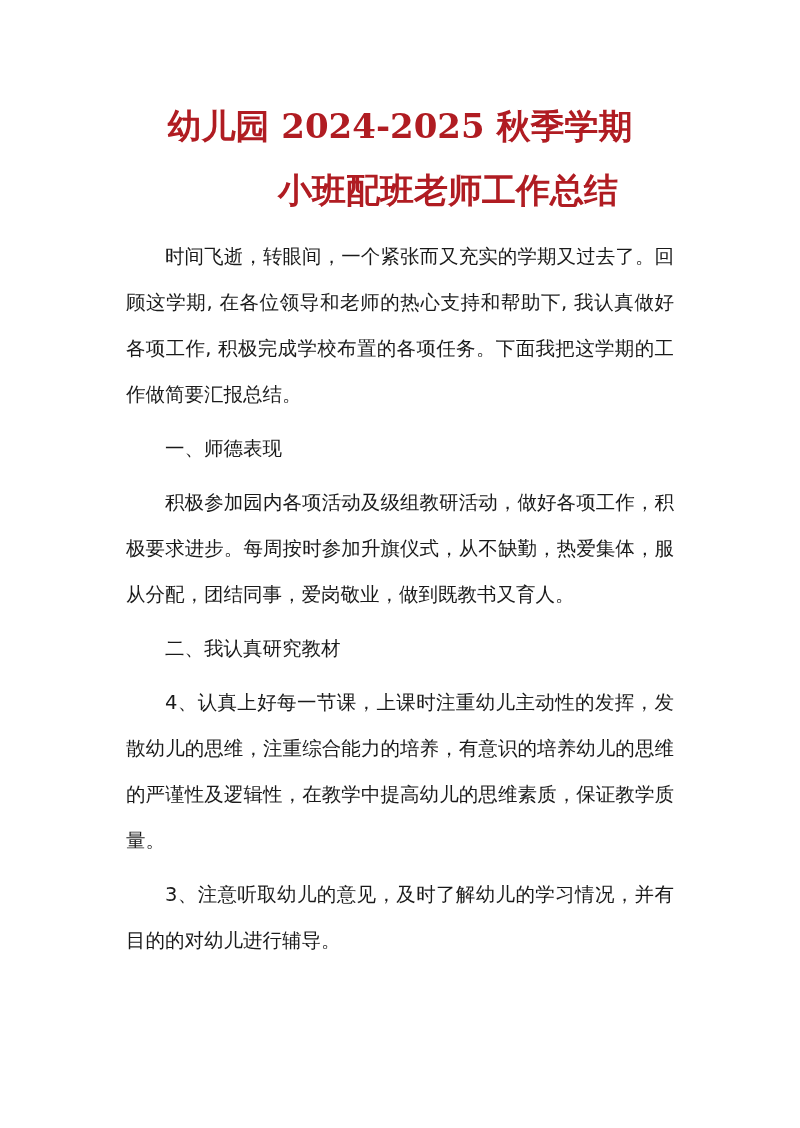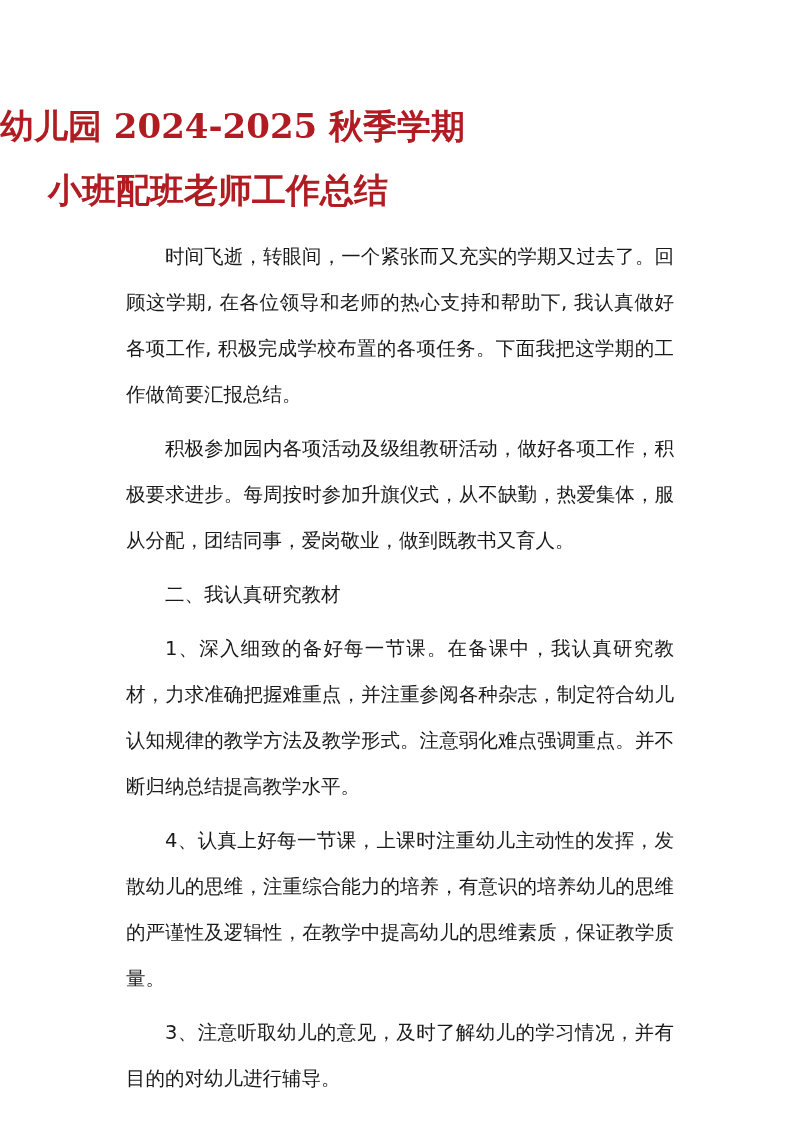--- a/index.html
+++ b/index.html
@@ -1,32 +1,32 @@
 <!DOCTYPE html>
 <html><head>
 <meta charset="utf-8">
 <style>
   html, body { margin: 0; padding: 0; background: #ffffff; }
   body { width: 800px; height: 1128px; position: relative; overflow: hidden;
          font-family: "DejaVu Sans", "Liberation Sans", sans-serif; color: #1a1a1a; }
-  .title { position: absolute; left: 0; width: 800px; text-align: left;
+  .title { position: absolute; left: 0; width: 800px; text-align: center;
            color: #b01c22; font-weight: bold; font-size: 34px; line-height: 40px;
            font-family: "DejaVu Serif", "Liberation Serif", serif; letter-spacing: 0px; }
   .t1 { top: 106px; }
   .t2 { top: 170px; margin-left: 48px; }
   .body { position: absolute; left: 118px; top: 226px; width: 564px; }
   .p { font-size: 19.5px; line-height: 46px; margin: 8px; text-align: justify; }
   .indent { text-indent: 39px; }
 </style>
 </head>
 <body>
 
 <div class="title t1">幼儿园 2024-2025 秋季学期</div>
 <div class="title t2">小班配班老师工作总结</div>
 
 <div class="body">
   <p class="p indent">时间飞逝，转眼间，一个紧张而又充实的学期又过去了。回顾这学期, 在各位领导和老师的热心支持和帮助下, 我认真做好各项工作, 积极完成学校布置的各项任务。下面我把这学期的工作做简要汇报总结。</p>
+  <p class="p indent">一、师德表现</p>
   <p class="p indent">积极参加园内各项活动及级组教研活动，做好各项工作，积极要求进步。每周按时参加升旗仪式，从不缺勤，热爱集体，服从分配，团结同事，爱岗敬业，做到既教书又育人。</p>
   <p class="p indent">二、我认真研究教材</p>
-  <p class="p indent">1、深入细致的备好每一节课。在备课中，我认真研究教材，力求准确把握难重点，并注重参阅各种杂志，制定符合幼儿认知规律的教学方法及教学形式。注意弱化难点强调重点。并不断归纳总结提高教学水平。</p>
   <p class="p indent">4、认真上好每一节课，上课时注重幼儿主动性的发挥，发散幼儿的思维，注重综合能力的培养，有意识的培养幼儿的思维的严谨性及逻辑性，在教学中提高幼儿的思维素质，保证教学质量。</p>
   <p class="p indent">3、注意听取幼儿的意见，及时了解幼儿的学习情况，并有目的的对幼儿进行辅导。</p>
 </div>
 
 </body></html>

